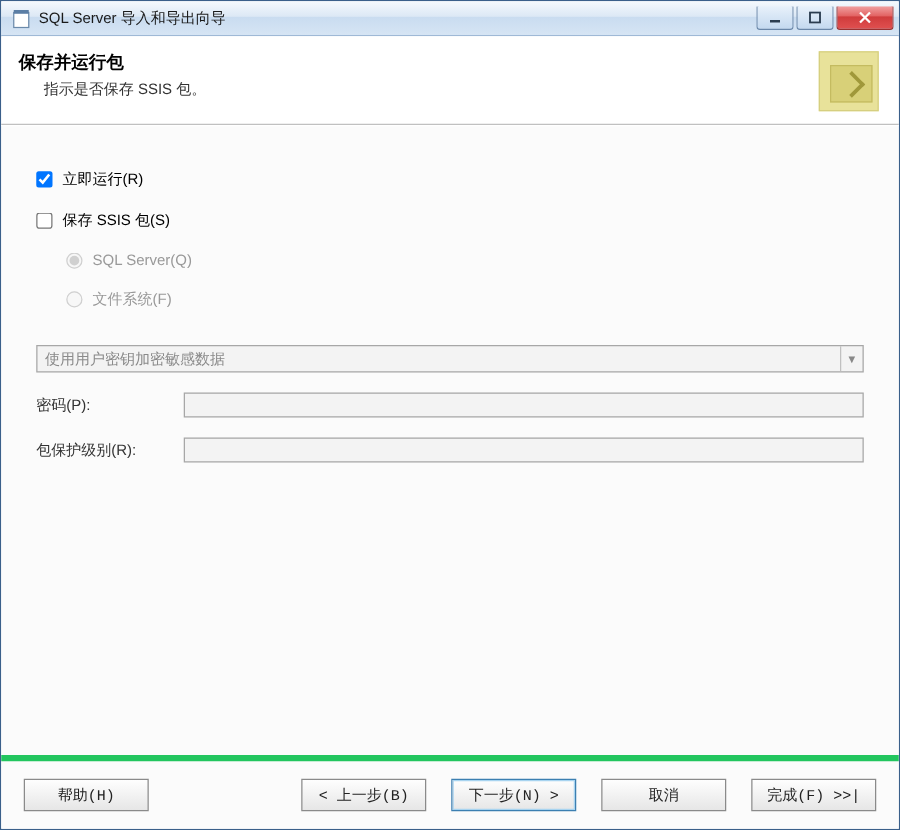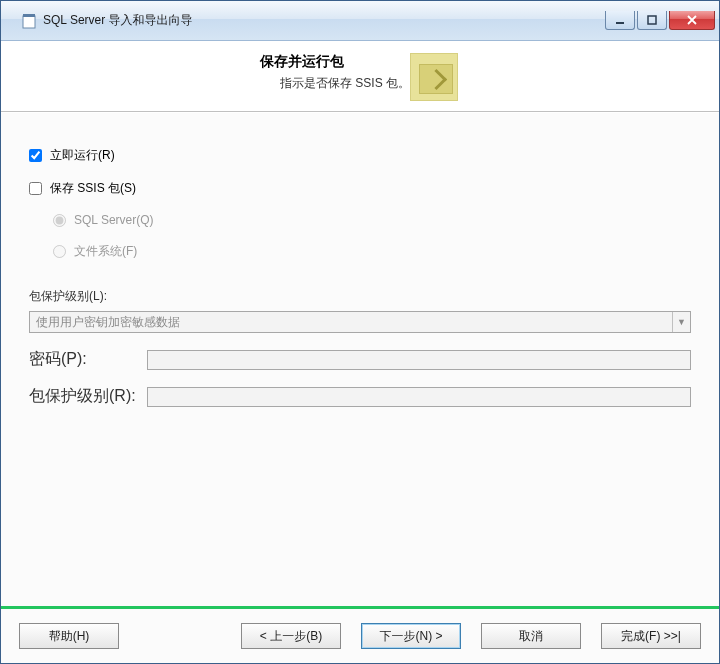--- a/index.html
+++ b/index.html
@@ -13,26 +13,26 @@
 }
 .window {
   width: 720px;
   height: 664px;
   background: #fff;
   border: 1px solid #3a5f8a;
   display: flex;
   flex-direction: column;
 }
 .titlebar {
-  height: 40px;
+  height: 28px;
   background: linear-gradient(to bottom, #f5f9fd 0%, #dce8f5 45%, #c9dcf0 46%, #d6e5f4 100%);
   border-bottom: 1px solid #9fb9d6;
   display: flex;
   align-items: center;
-  padding: 0 4px 0 20px;
+  padding: 0 4px 0 8px;
 }
 .titlebar .app-icon {
   width: 16px;
   height: 16px;
   margin-right: 6px;
   display: inline-flex;
   align-items: center;
   justify-content: center;
 }
 .titlebar .title-text {
@@ -62,21 +62,21 @@
   border-color: #9a3030;
   color: #fff;
   font-weight: bold;
 }
 .header-panel {
   background: #fff;
   padding: 12px 14px 10px 14px;
   border-bottom: 1px solid #c0c0c0;
   display: flex;
   align-items: flex-start;
-  justify-content: center;
+  justify-content: space-between;
 }
 .header-text h1 {
   font-size: 14px;
   font-weight: bold;
   margin-bottom: 4px;
 }
 .header-text .subtitle {
   font-size: 12px;
   margin-left: 20px;
   color: #333;
@@ -149,37 +149,38 @@
   font-size: 9px;
 }
 .form-row {
   display: flex;
   align-items: center;
   margin-top: 16px;
 }
 .form-row .flabel {
   width: 118px;
   color: #333;
-  font-size: 16px;
+  font-size: 12px;
 }
 .form-row input[type=password] {
   flex: 1;
   height: 20px;
   border: 1px solid #a7a7a7;
   background: #f3f3f3;
   padding: 0 4px;
   font-size: 12px;
   color: #8a8a8a;
 }
 .footer {
-  border-top: 3px solid #22c55e;
+  border-top: 5px solid #22c55e;
   padding: 14px 18px;
   background: #fbfbfb;
   display: flex;
   align-items: center;
+  font-family: Liberation Mono, monospace;
 }
 .footer .spacer { flex: 1; }
 .btn {
   min-width: 100px;
   height: 26px;
   border: 1px solid #8a8a8a;
   background: linear-gradient(to bottom,#fefefe,#e6e6e6);
   font-size: 12px;
   padding: 0 10px;
   margin-left: 20px;
@@ -255,21 +256,20 @@
           <label>SQL Server(Q)</label>
         </div>
         <div class="radio-row">
           <input type="radio" name="savetarget" disabled="" style="">
           <label>文件系统(F)</label>
         </div>
       </div>
     </div>
 
     <div class="protect-block">
-      <div class="protect-label">包保护级别(L):</div>
       <div class="dropdown">
         <div class="dd-text">使用用户密钥加密敏感数据</div>
         <div class="dd-arrow">▼</div>
       </div>
 
       <div class="form-row">
         <div class="flabel">密码(P):</div>
         <input type="password" disabled="" value="" style="">
       </div>
       <div class="form-row">

